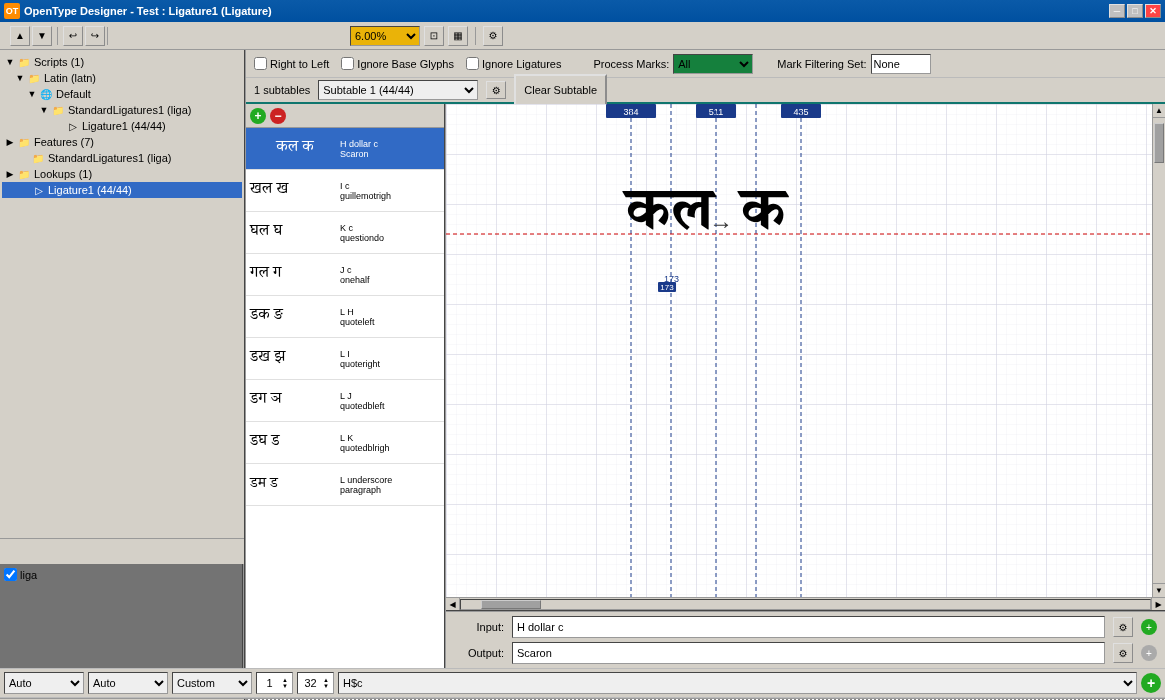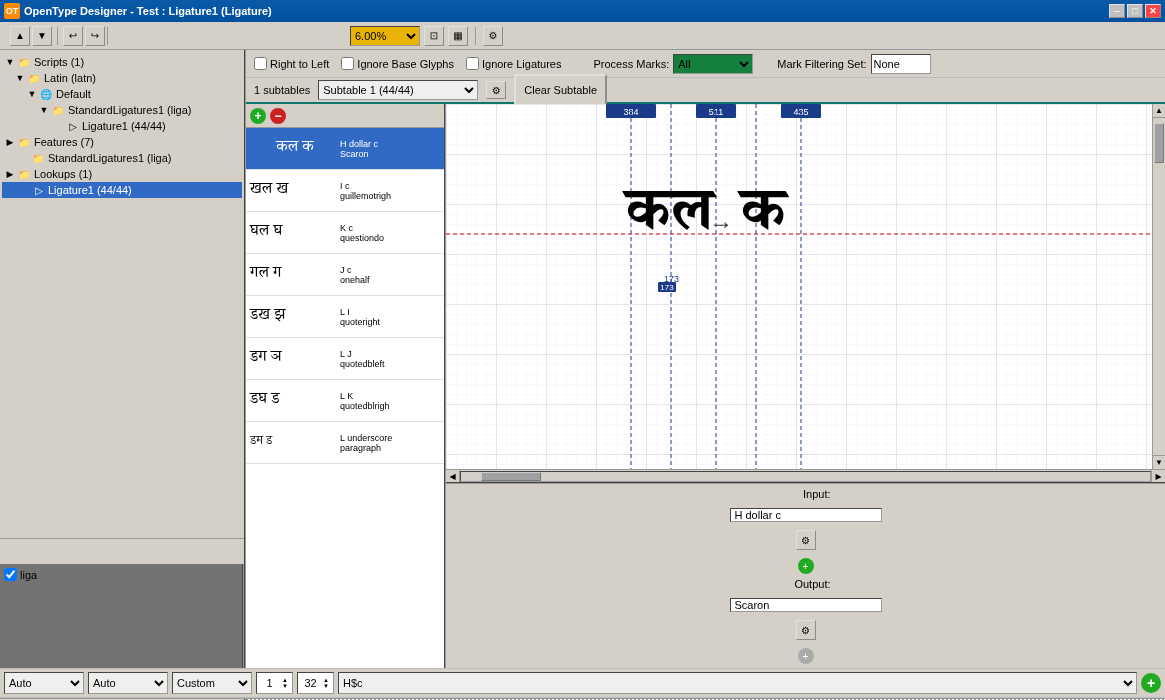--- a/index.html
+++ b/index.html
@@ -126,21 +126,20 @@
       border-bottom: 1px solid #e0e0e0;
       height: 42px;
       cursor: pointer;
       padding: 2px 4px;
     }
     .glyph-row.selected { background: #316ac5; color: white; }
     .io-row {
       display: flex;
       align-items: center;
       gap: 8px;
-      flex-direction: column;
     }
     .io-label { width: 50px; text-align: right; font-size: 11px; }
     .io-input { flex: 1; height: 22px; border: 1px inset #999; background: white; font-size: 11px; padding: 0 4px; }
     .io-btn {
       width: 20px;
       height: 20px;
       background: #d4d0c8;
       border: 1px outset #e0e0e0;
       cursor: pointer;
       display: flex;
@@ -348,41 +347,46 @@
             <div style="font-size:9px; white-space:pre-line;">K c
 questiondo</div>
           </div>
 
           <div class="glyph-row">
             <div style="min-width:90px;"><span style="font-size:16px;" class="devanagari">गल  ग</span></div>
             <div style="font-size:9px; white-space:pre-line;">J c
 onehalf</div>
           </div>
 
+          <div class="glyph-row">
+            <div style="min-width:90px;"><span style="font-size:16px;" class="devanagari">डक  ङ</span></div>
+            <div style="font-size:9px; white-space:pre-line;">L H
+quoteleft</div>
+          </div>
 
           <div class="glyph-row">
             <div style="min-width:90px;"><span style="font-size:16px;" class="devanagari">डख  झ</span></div>
             <div style="font-size:9px; white-space:pre-line;">L I
 quoteright</div>
           </div>
 
           <div class="glyph-row">
             <div style="min-width:90px;"><span style="font-size:16px;" class="devanagari">डग  ञ</span></div>
             <div style="font-size:9px; white-space:pre-line;">L J
 quotedbleft</div>
           </div>
 
           <div class="glyph-row">
             <div style="min-width:90px;"><span style="font-size:16px;" class="devanagari">डघ  ड</span></div>
             <div style="font-size:9px; white-space:pre-line;">L K
 quotedblrigh</div>
           </div>
 
           <div class="glyph-row">
-            <div style="min-width:90px;"><span style="font-size:12px;text-align:right;" class="devanagari">डम  ड</span></div>
+            <div style="min-width:90px;"><span style="font-size:15px;text-align:right;" class="devanagari">डम  ड</span></div>
             <div style="font-size:9px; white-space:pre-line;">L underscore
 paragraph</div>
           </div>
         </div>
       </div>
 
       <div style="flex:1; display:flex; flex-direction:column; overflow:hidden; background:white; position:relative;">
 
         <div style="flex:1; position:relative; overflow:hidden;">
           <svg style="position:absolute; top:0; left:0; width:100%; height:100%;">

